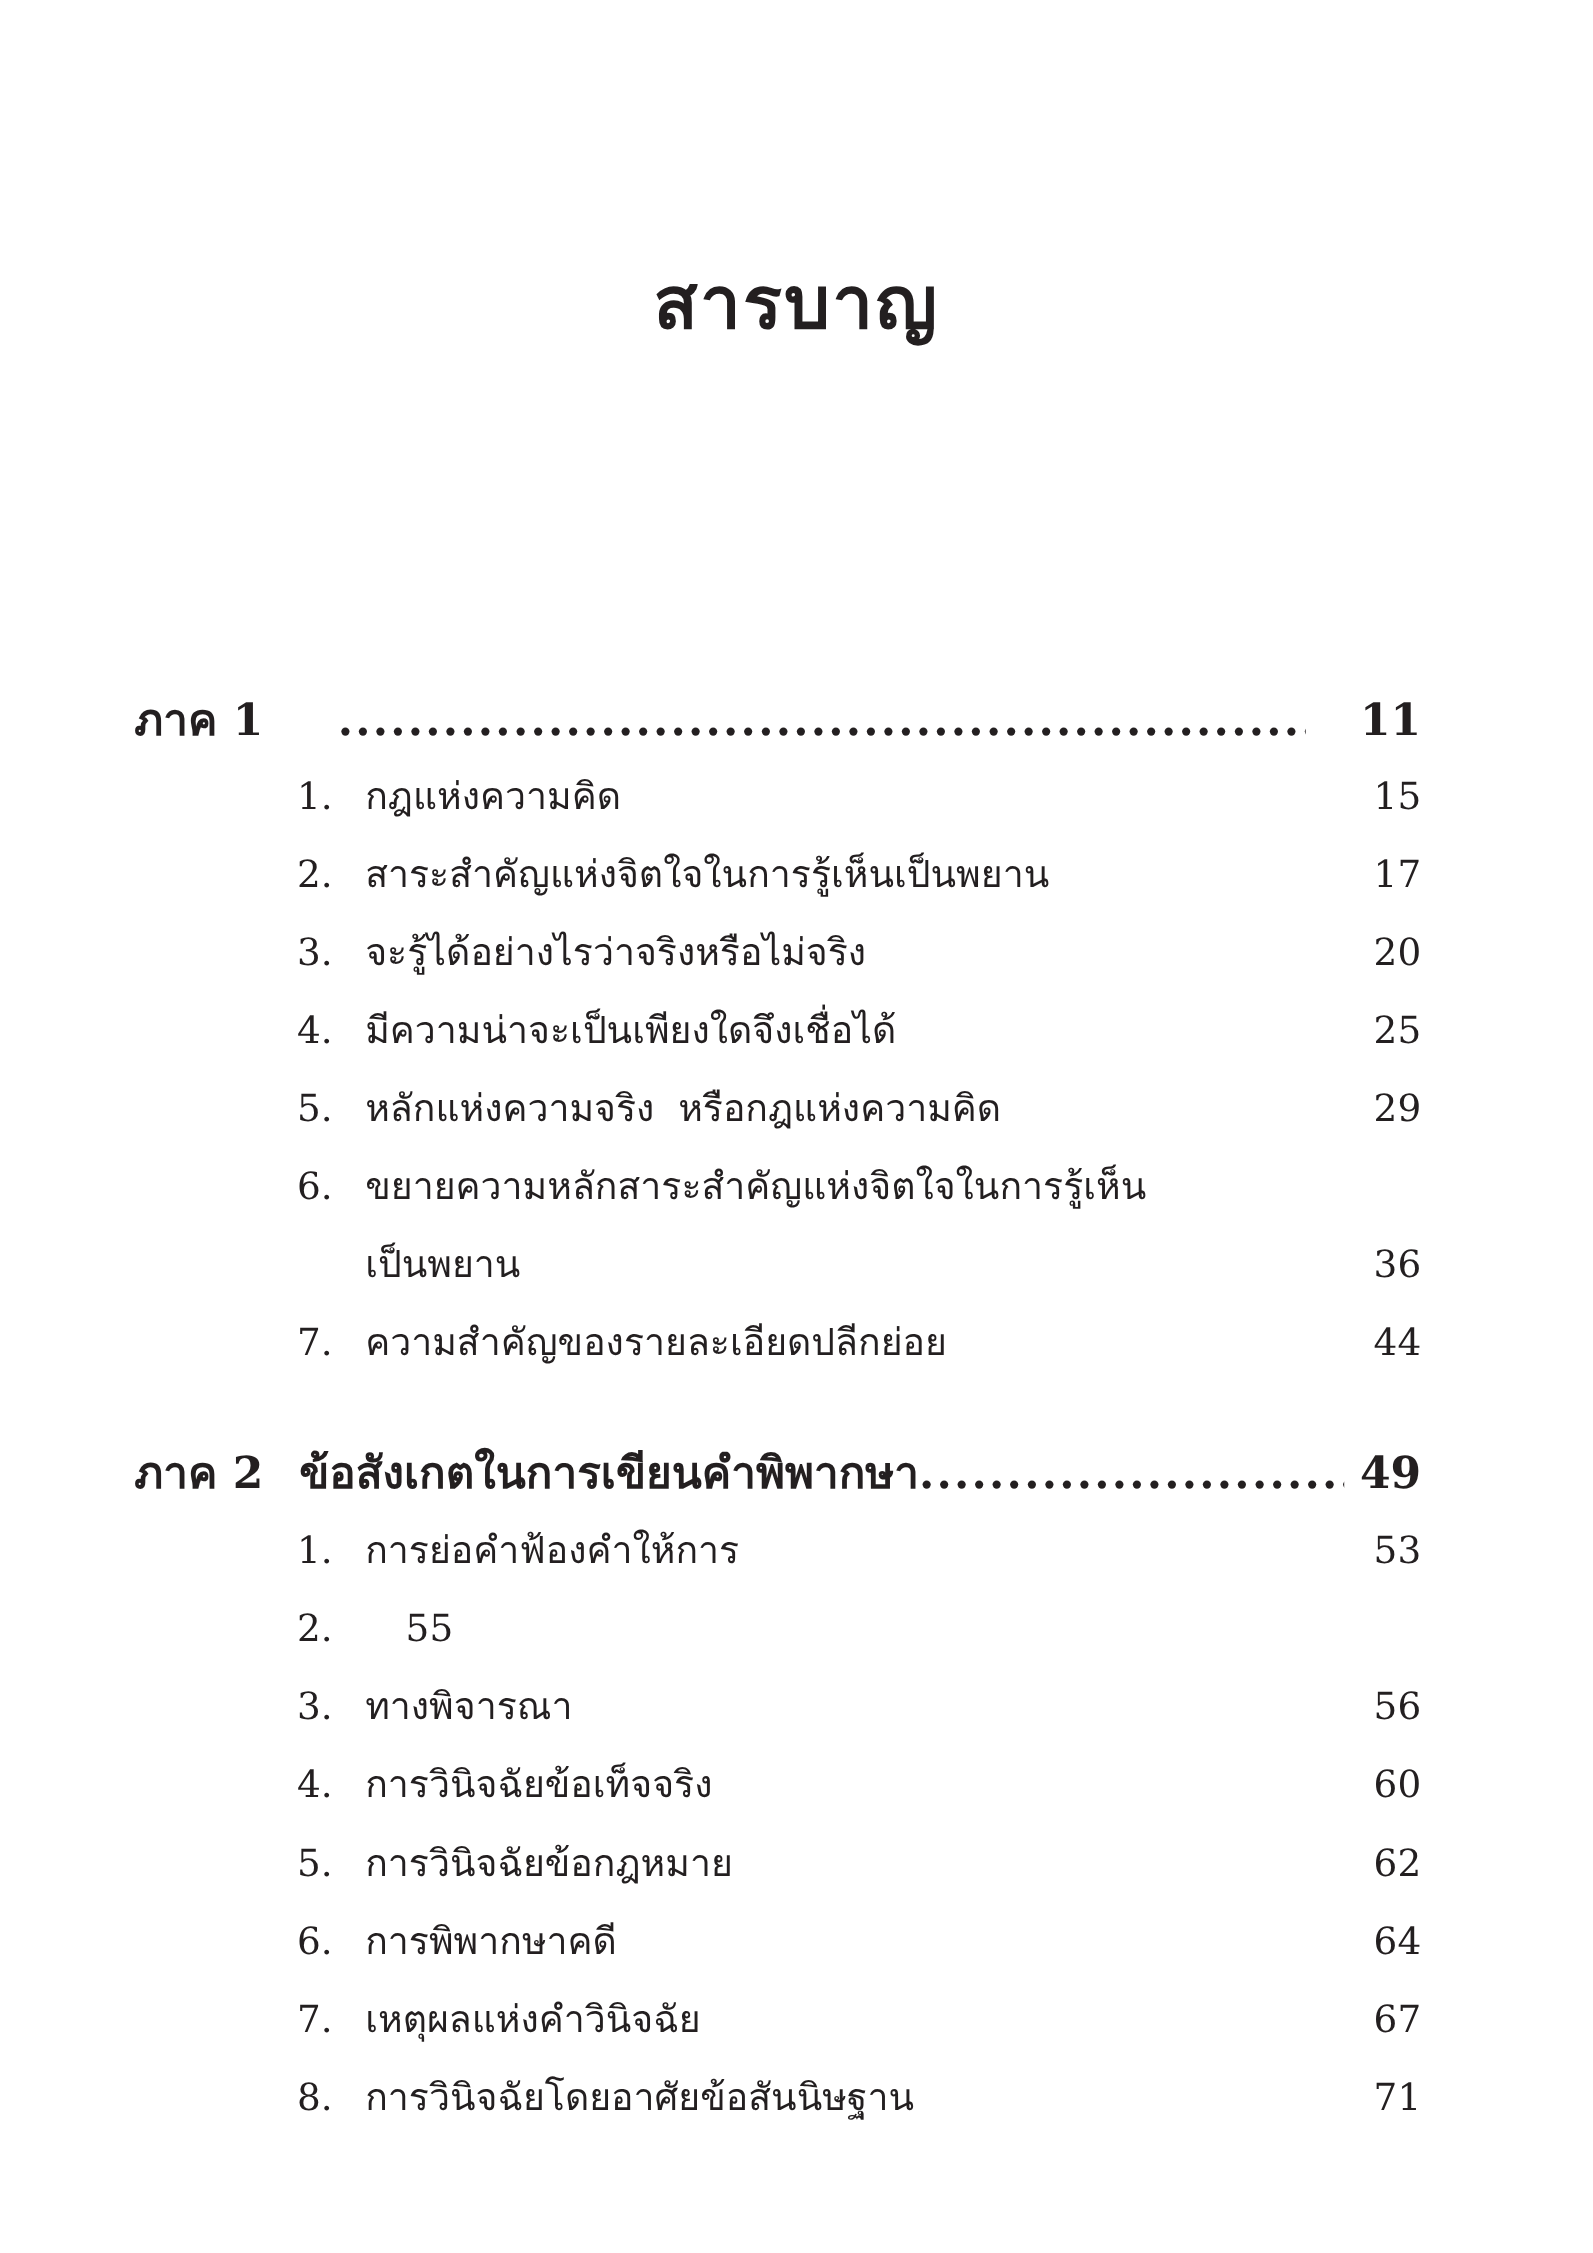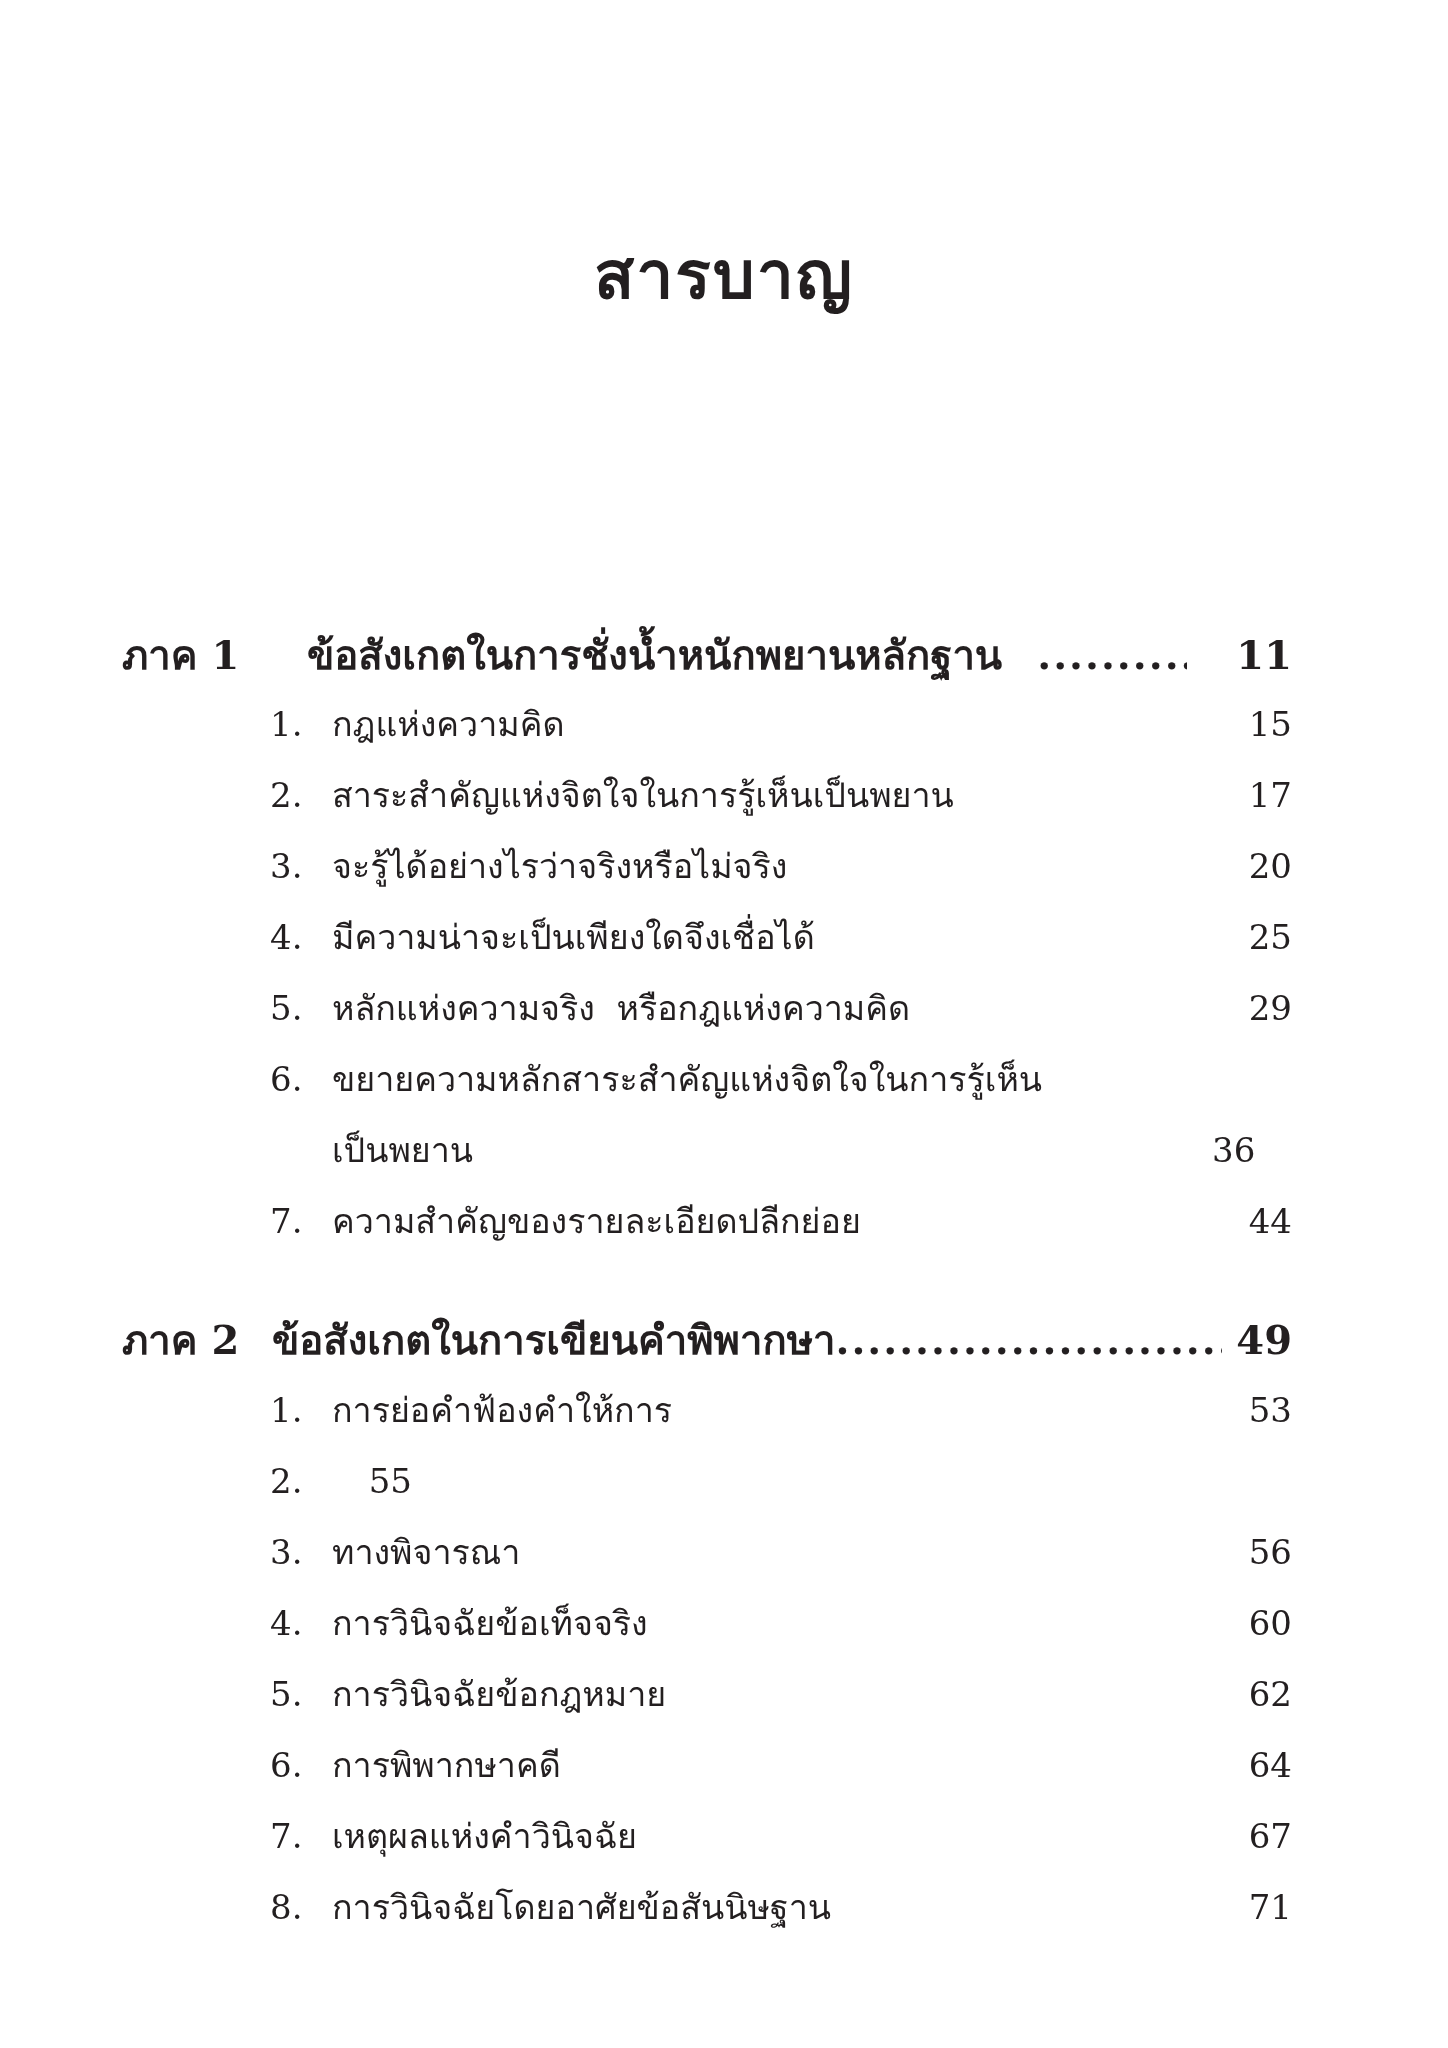--- a/index.html
+++ b/index.html
@@ -15,30 +15,29 @@
   .part .leader::before { content: "................................................................................................"; }
   .part .ppage { flex: none; padding-left: 14px; }
   .item { position: absolute; left: 270px; width: 1022px; height: 60px;
           font-size: 34px; line-height: 60px; display: flex; white-space: nowrap; }
   .item .num { width: 62px; flex: none; }
   .item .text { flex: 1 1 auto; }
   .item .page { flex: none; text-align: right; width: 80px; }
   .cont { position: absolute; left: 332px; width: 960px; height: 60px;
           font-size: 34px; line-height: 60px; display: flex; white-space: nowrap; }
   .cont .text { flex: 1 1 auto; }
-  .cont .page { flex: none; width: 80px; }
+  .cont .page { flex: none; text-align: right; width: 80px; }
 </style>
 </head>
 <body>
 
 <div class="title">สารบาญ</div>
 
 <div class="part" style="top:625px;gap:35px;">
   <span class="plabel">ภาค 1</span>
-  <span class="ptitle">ข้อสังเกตในการชั่งน้ำหนักพยานหลักฐาน</span>
   <span class="leader"></span>
   <span class="ppage">11</span>
 </div>
 
 <div class="item" style="top:694px;">
   <span class="num">1.</span>
   <span class="text">กฎแห่งความคิด</span>
   <span class="page">15</span>
 </div>
 <div class="item" style="top:765px;">

